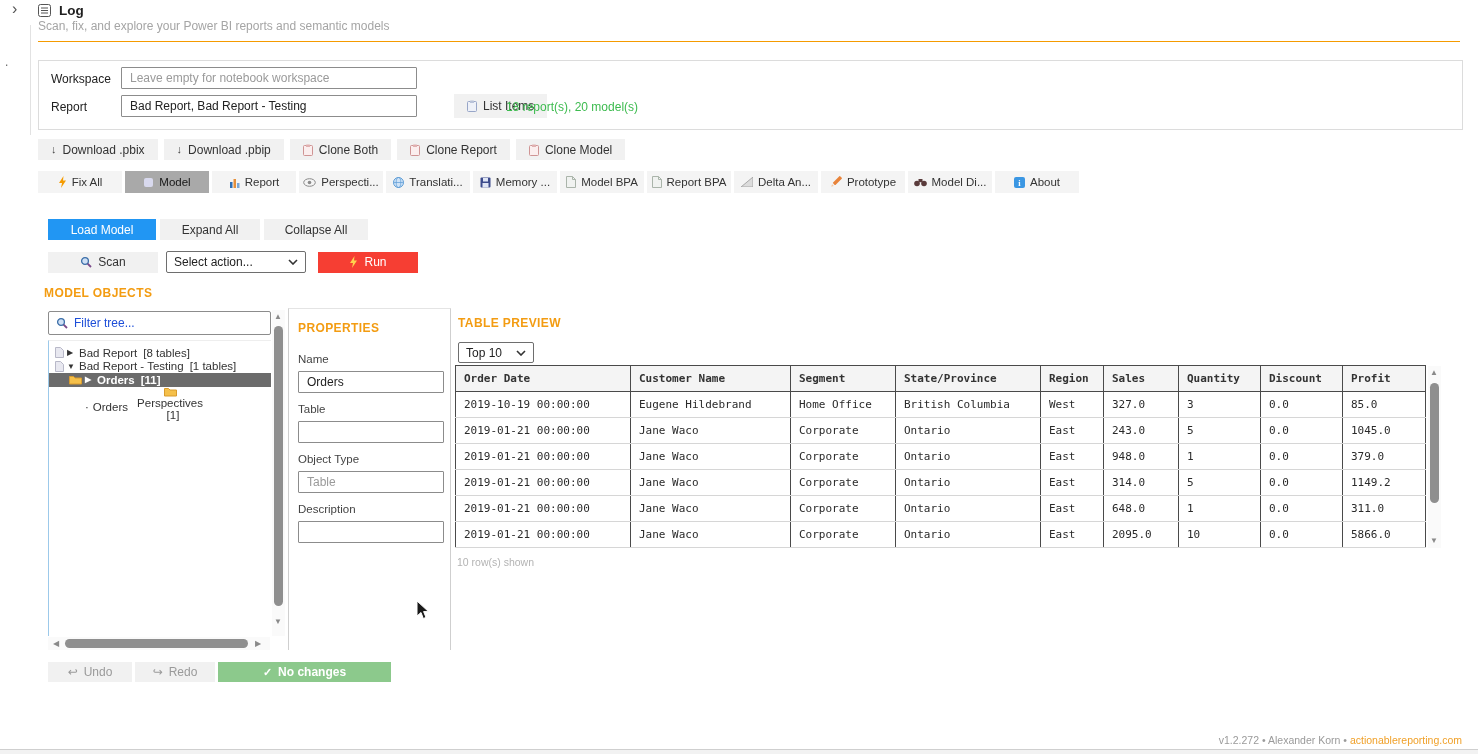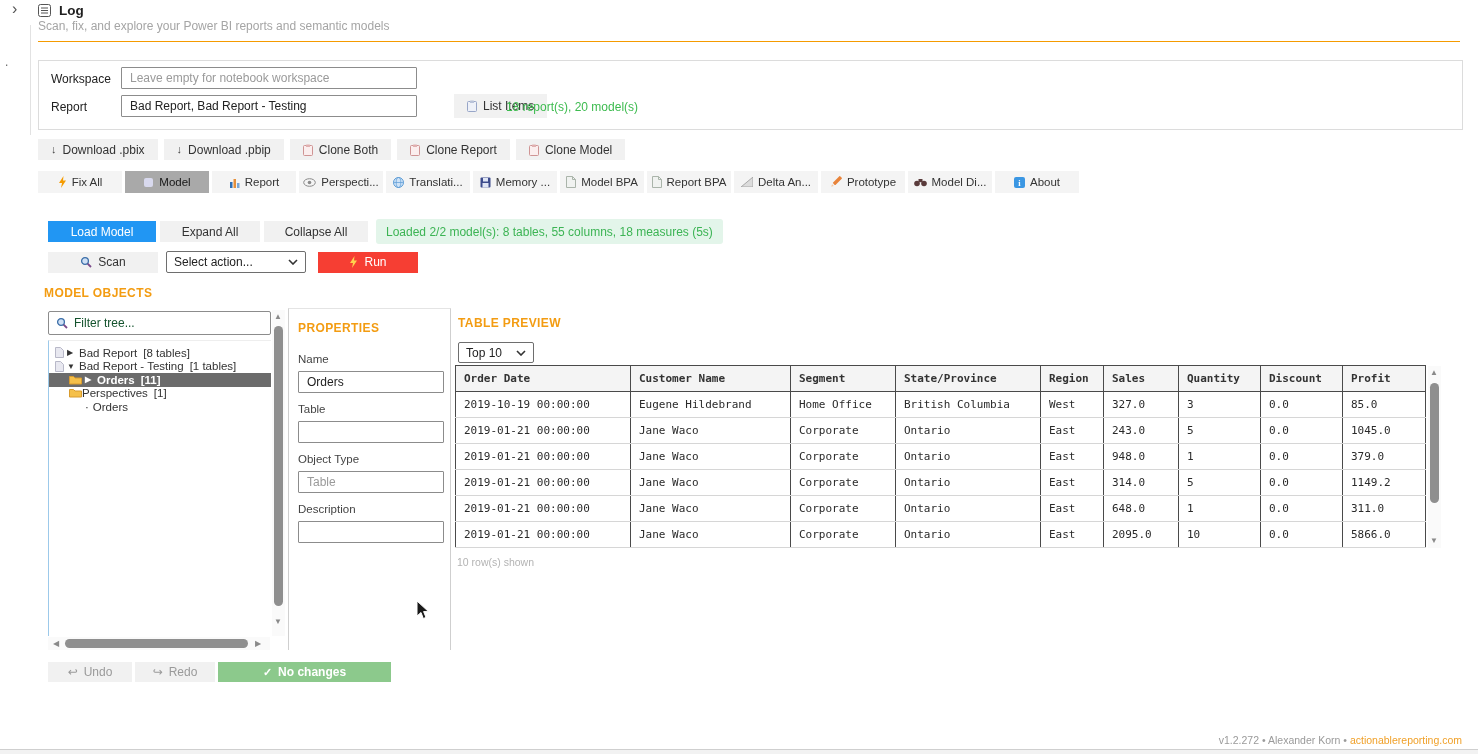--- a/index.html
+++ b/index.html
@@ -47,21 +47,21 @@
 
   
   .sel{display:inline-flex;align-items:center;justify-content:space-between;border:1px solid #6e6e6e;
        background:#fff;font-size:12px;color:#222;padding:0 7px;height:22px;box-sizing:border-box;border-radius:2px;}
 
   .panel-title{font-size:12px;font-weight:bold;color:#F39C12;letter-spacing:.4px;}
 
   
   .filter-box{left:48px;top:311px;width:223px;height:24px;border:1px solid #8c8c8c;border-radius:2px;
               display:flex;align-items:center;gap:6px;padding:0 7px;box-sizing:border-box;background:#fff;}
-  .filter-ph{color:#14532d;}
+  .filter-ph{color:#1d4ed8;}
   .tree-box{left:48px;top:340px;width:223px;height:296px;border-left:1px solid #9cc9ea;border-top:1px solid #eee;
             box-sizing:border-box;padding-top:5px;overflow:hidden;background:#fff;}
   .tree-row{display:flex;align-items:center;height:13.5px;font-size:11.5px;white-space:nowrap;color:#333;}
   .tree-row.selected{background:#6b6b6b;color:#fff;font-weight:bold;}
   .tree-arrow{font-size:8px;margin:0 3px;width:9px;display:inline-block;}
   .tree-suffix{margin-left:6px;}
   .tree-bullet{margin:0 4px 0 2px;}
 
   
   .sb-track{position:absolute;background:#fafafa;}
@@ -291,23 +291,20 @@
   <div class="abs load-row">
     <div class="btn btn-blue" style="width:82px;">
       <span>Load Model</span>
     </div>
     <div class="btn" style="width:74px;">
       <span>Expand All</span>
     </div>
     <div class="btn" style="width:78px;">
       <span>Collapse All</span>
     </div>
-    <div class="status-pill">
-      <span>Loaded 2/2 model(s): 8 tables, 55 columns, 18 measures (5s)</span>
-    </div>
   </div>
 
   <div class="abs scan-row">
     <div class="btn" style="width:84px;">
       <span class="icon">
           <svg width="12" height="12" viewBox="0 0 12 12">
             <circle cx="5" cy="5" r="3.4" fill="#cfe0f5" stroke="#3b6ea8" stroke-width="1.3"></circle>
             <line x1="7.6" y1="7.6" x2="11" y2="11" stroke="#7a4a8a" stroke-width="1.8"></line>
           </svg>
         </span>
@@ -367,21 +364,21 @@
       <div class="tree-row selected" style="padding-left: 20px;">
         <span class="icon">
           <svg width="13" height="10" viewBox="0 0 13 10">
             <path d="M0.5,1.5 h4 l1.5,1.5 h6.5 v6 h-12 z" fill="#F5C04A" stroke="#D89B2D"></path>
           </svg>
         </span>
         <span class="tree-arrow">▶</span>
         <span>Orders</span>
         <span class="tree-suffix">[11]</span>
       </div>
-      <div class="tree-row" style="padding-left: 20px;">
+      <div class="tree-row" style="padding-left: 20px; flex-direction: column;">
         <span class="icon">
           <svg width="13" height="10" viewBox="0 0 13 10">
             <path d="M0.5,1.5 h4 l1.5,1.5 h6.5 v6 h-12 z" fill="#F5C04A" stroke="#D89B2D"></path>
           </svg>
         </span>
         <span>Perspectives</span>
         <span class="tree-suffix">[1]</span>
       </div>
       <div class="tree-row" style="padding-left: 34px;">
         <span class="tree-bullet">·</span>

